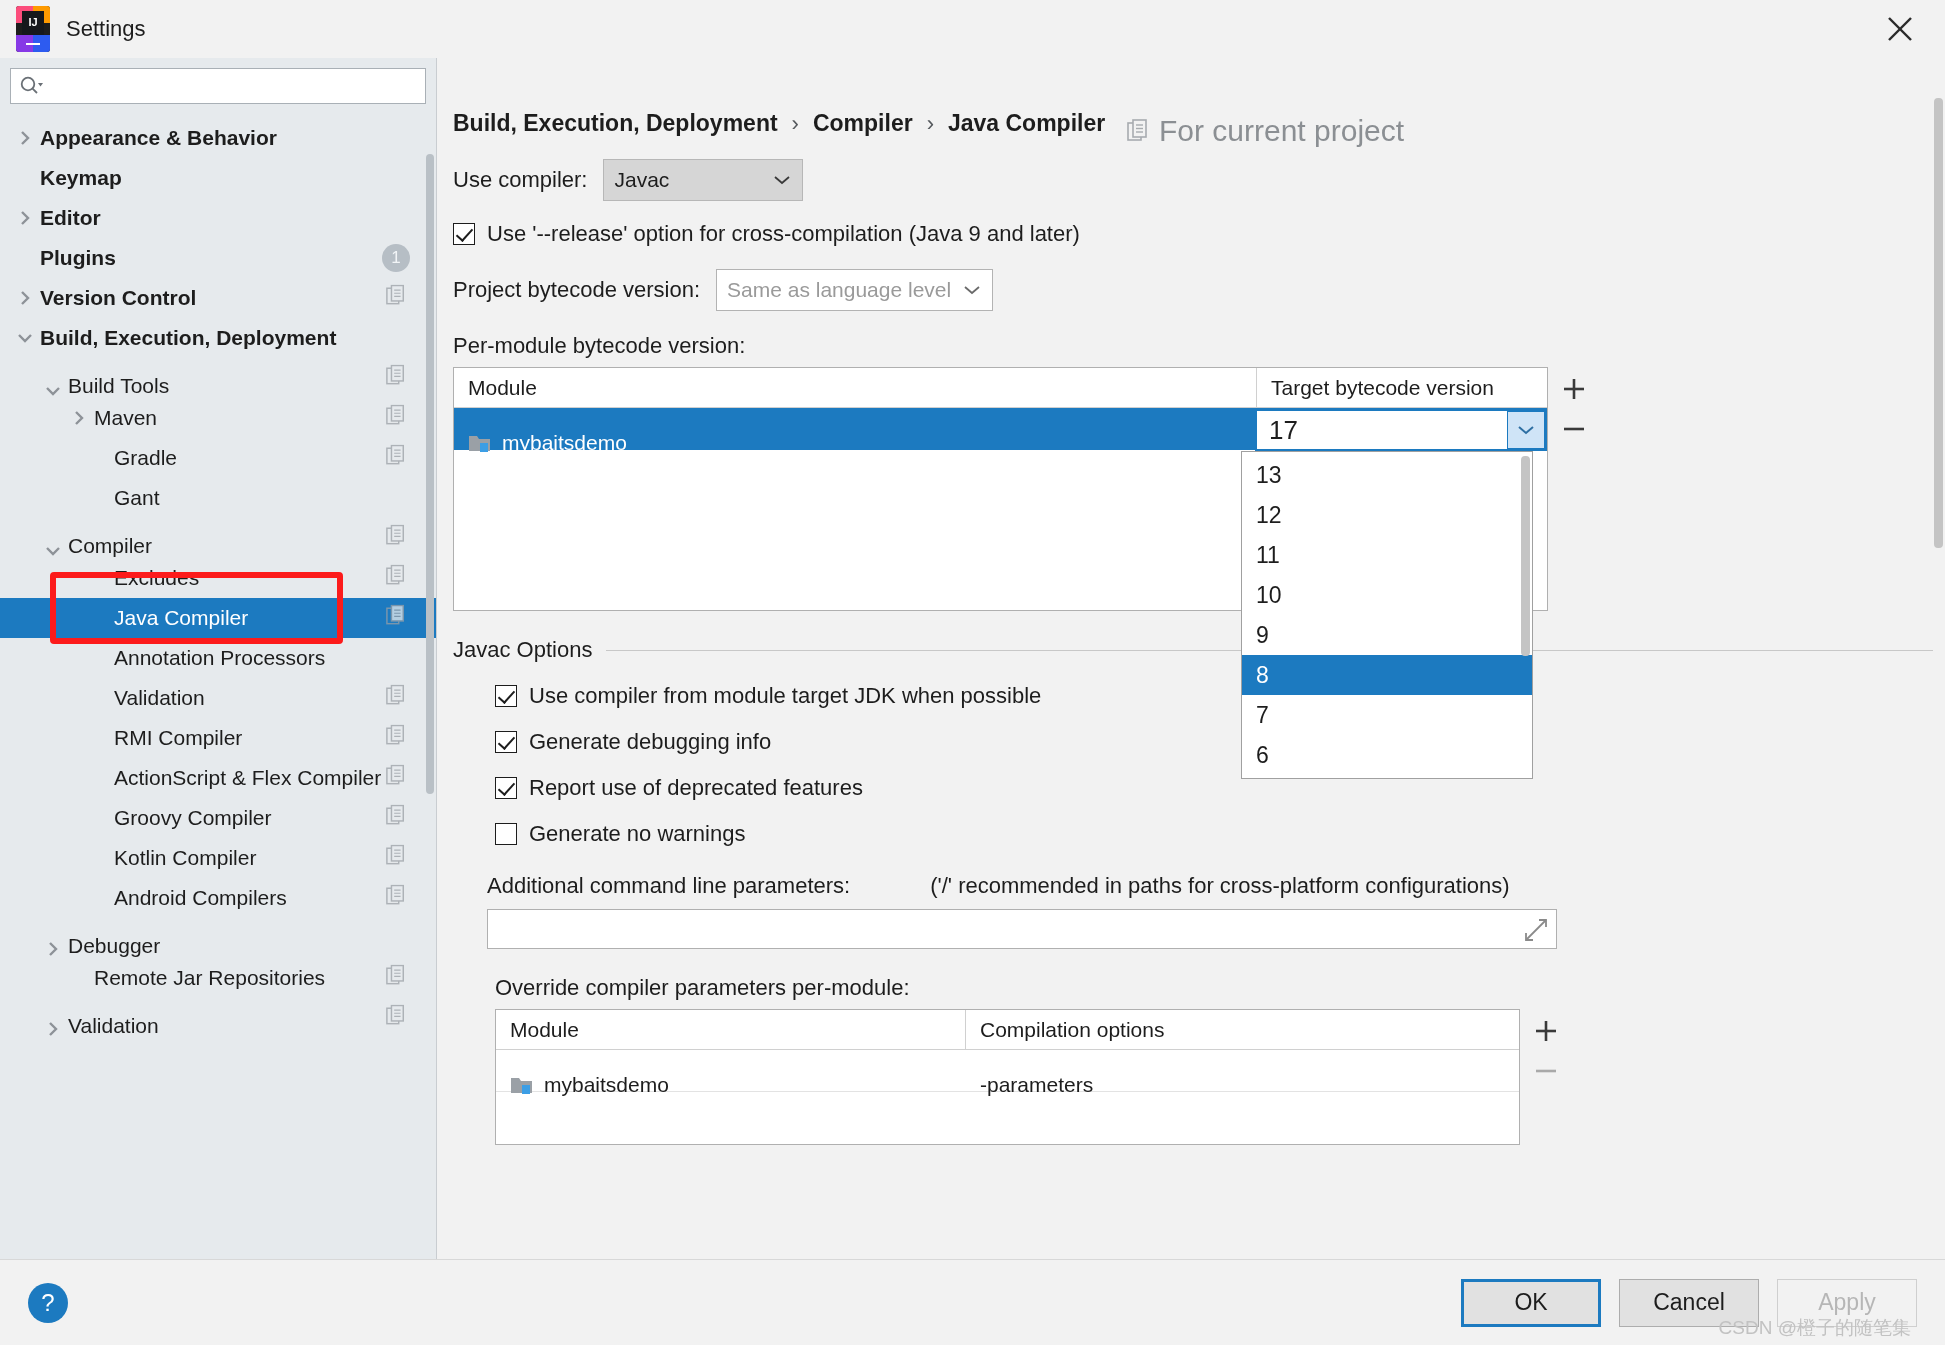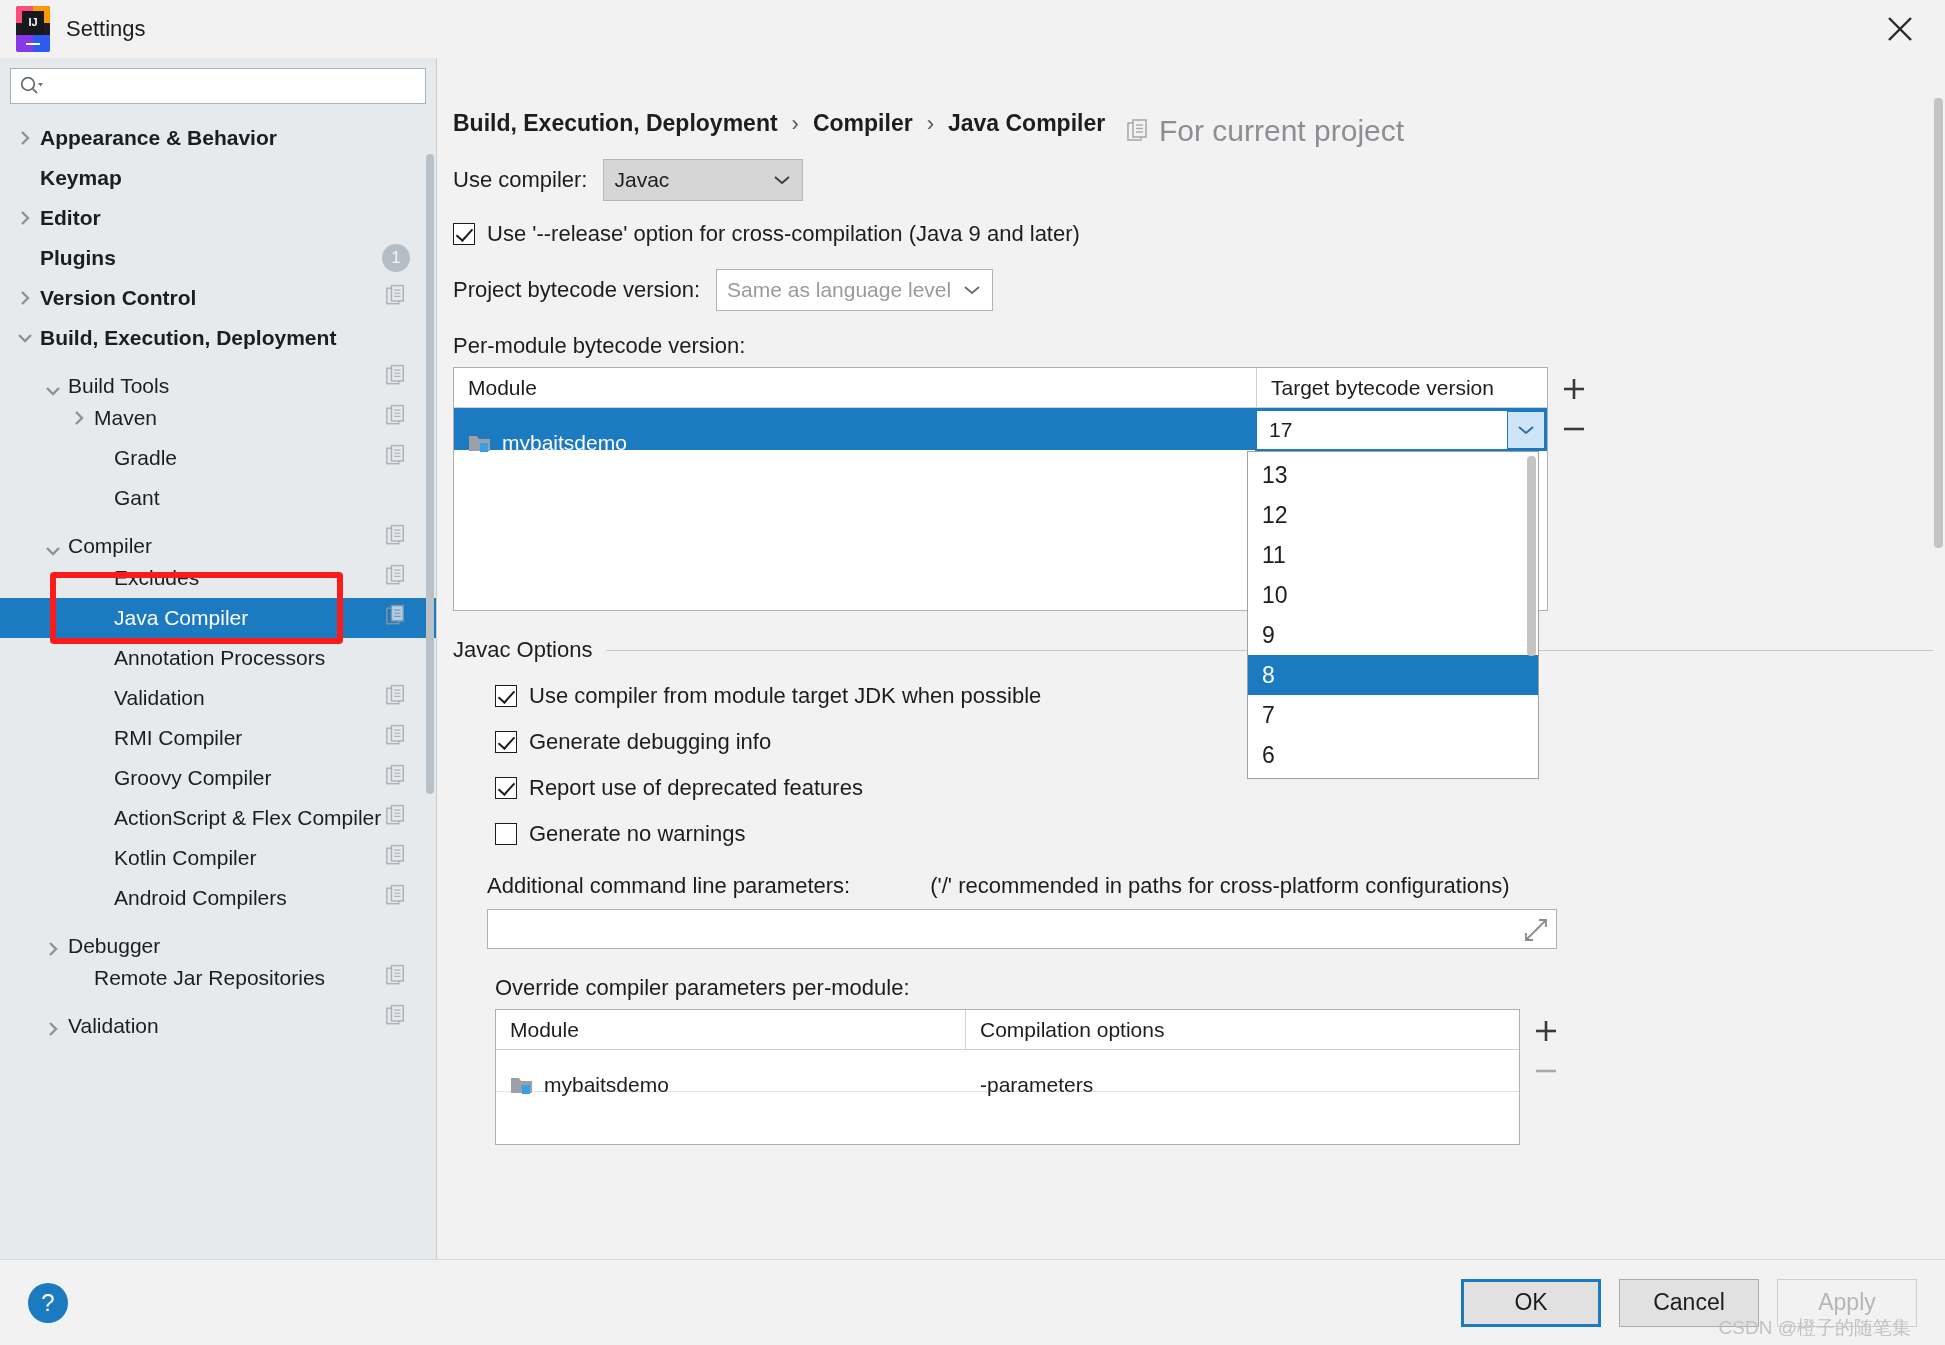--- a/index.html
+++ b/index.html
@@ -305,32 +305,32 @@
     top: 41px;
     right: 0px;
     width: 292px;
     height: 42px;
     border: 2px solid #1c7ac0;
     background: #fff;
     display:flex;
     align-items:center;
     z-index: 6;
   }
-  .editcell .val { font-size: 21px; padding-left: 12px; flex: 1 1 auto; }
+  .editcell .val { font-size: 26px; padding-left: 12px; flex: 1 1 auto; }
   .editcell .arrowbtn {
     width: 38px; height: 38px;
     background: #cfe4f7;
     border: 1px solid #1c7ac0;
     display:flex; align-items:center; justify-content:center;
     flex: 0 0 38px;
   }
   .dropdown {
     position: absolute;
     top: 83px;
-    right: 8px;
+    right: 14px;
     width: 292px;
     background: #fff;
     border: 1px solid #a0a0a0;
     z-index: 7;
     padding: 3px 0 3px 0;
   }
   .dd-item {
     height: 40px;
     display:flex; align-items:center;
     padding-left: 14px;
@@ -686,36 +686,36 @@
                 <line x1="9" y1="9.5" x2="16" y2="9.5" stroke="#9aa0a6" stroke-width="1.3"></line>
                 <line x1="9" y1="13" x2="16" y2="13" stroke="#9aa0a6" stroke-width="1.3"></line>
               </svg></span>
           </div>
           <div class="tree-item lvl3">
             <span class="arrow spacer">
               <svg width="14" height="18" viewBox="0 0 14 18">
                 <polyline points="4,3 10,9 4,15" fill="none" stroke="#8d9298" stroke-width="2.4"></polyline>
               </svg>
             </span>
+            <span class="label">ActionScript &amp; Flex Compiler</span>
+            <span class="right-icon"><svg width="20" height="22" viewBox="0 0 22 24">
+                <rect x="1" y="4" width="13" height="17" fill="none" stroke="#9aa0a6" stroke-width="1.6"></rect>
+                <rect x="6" y="1" width="13" height="17" fill="#e6eaed" stroke="#9aa0a6" stroke-width="1.6"></rect>
+                <line x1="9" y1="6" x2="16" y2="6" stroke="#9aa0a6" stroke-width="1.3"></line>
+                <line x1="9" y1="9.5" x2="16" y2="9.5" stroke="#9aa0a6" stroke-width="1.3"></line>
+                <line x1="9" y1="13" x2="16" y2="13" stroke="#9aa0a6" stroke-width="1.3"></line>
+              </svg></span>
+          </div>
+          <div class="tree-item lvl3">
+            <span class="arrow spacer">
+              <svg width="14" height="18" viewBox="0 0 14 18">
+                <polyline points="4,3 10,9 4,15" fill="none" stroke="#8d9298" stroke-width="2.4"></polyline>
+              </svg>
+            </span>
             <span class="label">Groovy Compiler</span>
-            <span class="right-icon"><svg width="20" height="22" viewBox="0 0 22 24">
-                <rect x="1" y="4" width="13" height="17" fill="none" stroke="#9aa0a6" stroke-width="1.6"></rect>
-                <rect x="6" y="1" width="13" height="17" fill="#e6eaed" stroke="#9aa0a6" stroke-width="1.6"></rect>
-                <line x1="9" y1="6" x2="16" y2="6" stroke="#9aa0a6" stroke-width="1.3"></line>
-                <line x1="9" y1="9.5" x2="16" y2="9.5" stroke="#9aa0a6" stroke-width="1.3"></line>
-                <line x1="9" y1="13" x2="16" y2="13" stroke="#9aa0a6" stroke-width="1.3"></line>
-              </svg></span>
-          </div>
-          <div class="tree-item lvl3">
-            <span class="arrow spacer">
-              <svg width="14" height="18" viewBox="0 0 14 18">
-                <polyline points="4,3 10,9 4,15" fill="none" stroke="#8d9298" stroke-width="2.4"></polyline>
-              </svg>
-            </span>
-            <span class="label">ActionScript &amp; Flex Compiler</span>
             <span class="right-icon"><svg width="20" height="22" viewBox="0 0 22 24">
                 <rect x="1" y="4" width="13" height="17" fill="none" stroke="#9aa0a6" stroke-width="1.6"></rect>
                 <rect x="6" y="1" width="13" height="17" fill="#e6eaed" stroke="#9aa0a6" stroke-width="1.6"></rect>
                 <line x1="9" y1="6" x2="16" y2="6" stroke="#9aa0a6" stroke-width="1.3"></line>
                 <line x1="9" y1="9.5" x2="16" y2="9.5" stroke="#9aa0a6" stroke-width="1.3"></line>
                 <line x1="9" y1="13" x2="16" y2="13" stroke="#9aa0a6" stroke-width="1.3"></line>
               </svg></span>
           </div>
           <div class="tree-item lvl3">
             <span class="arrow spacer">

